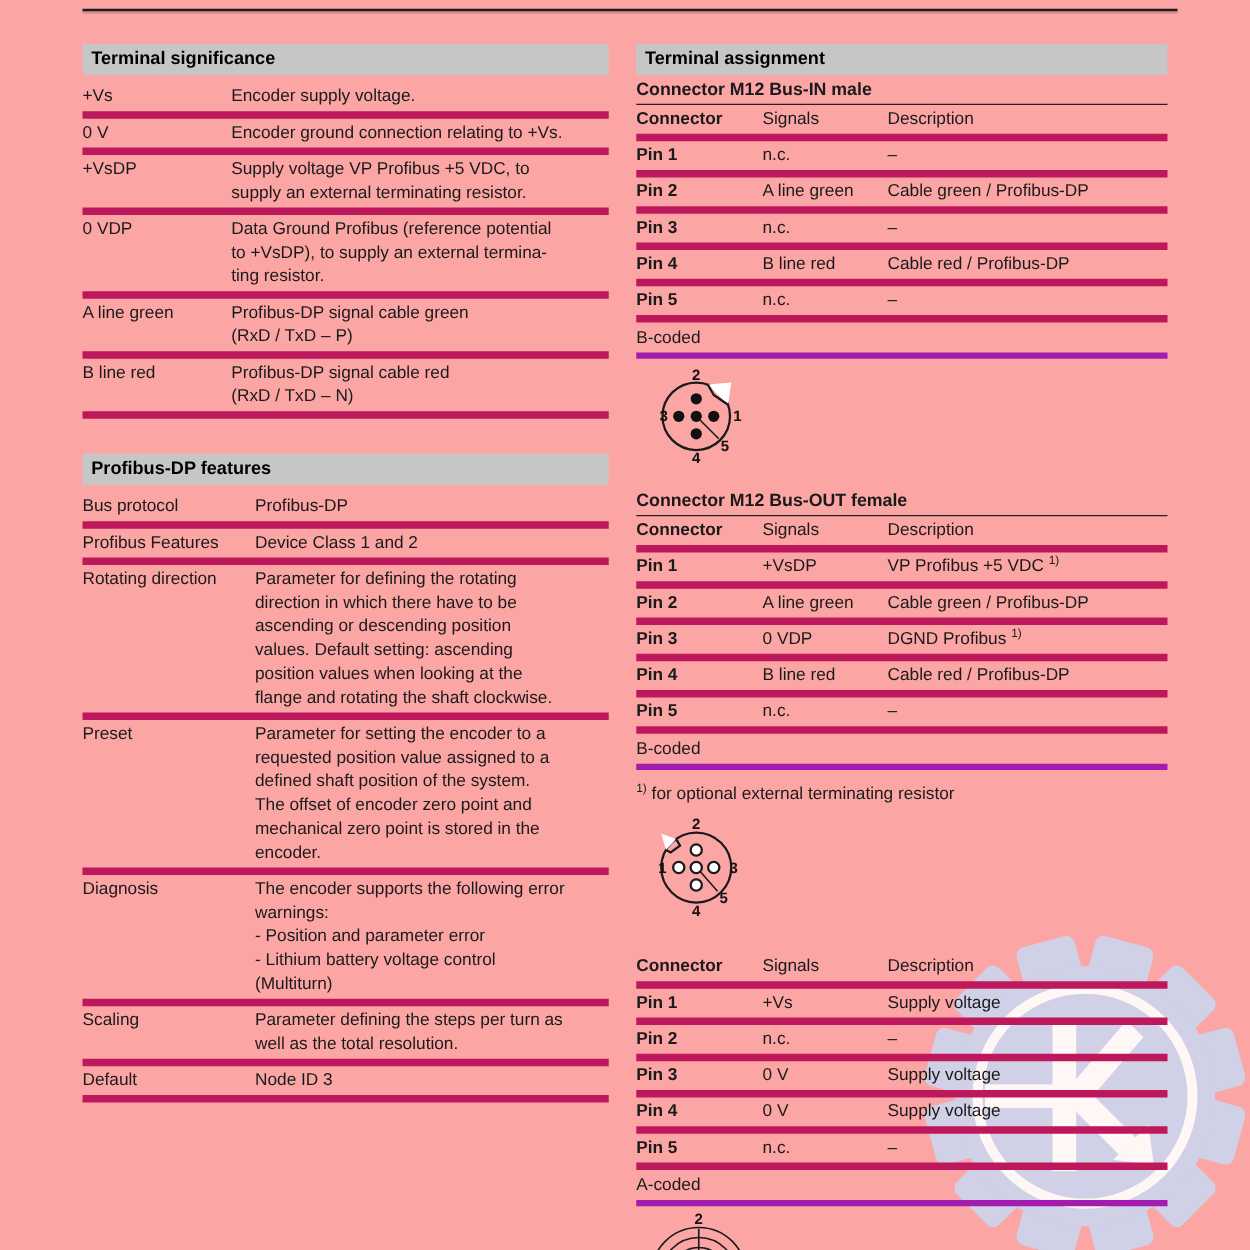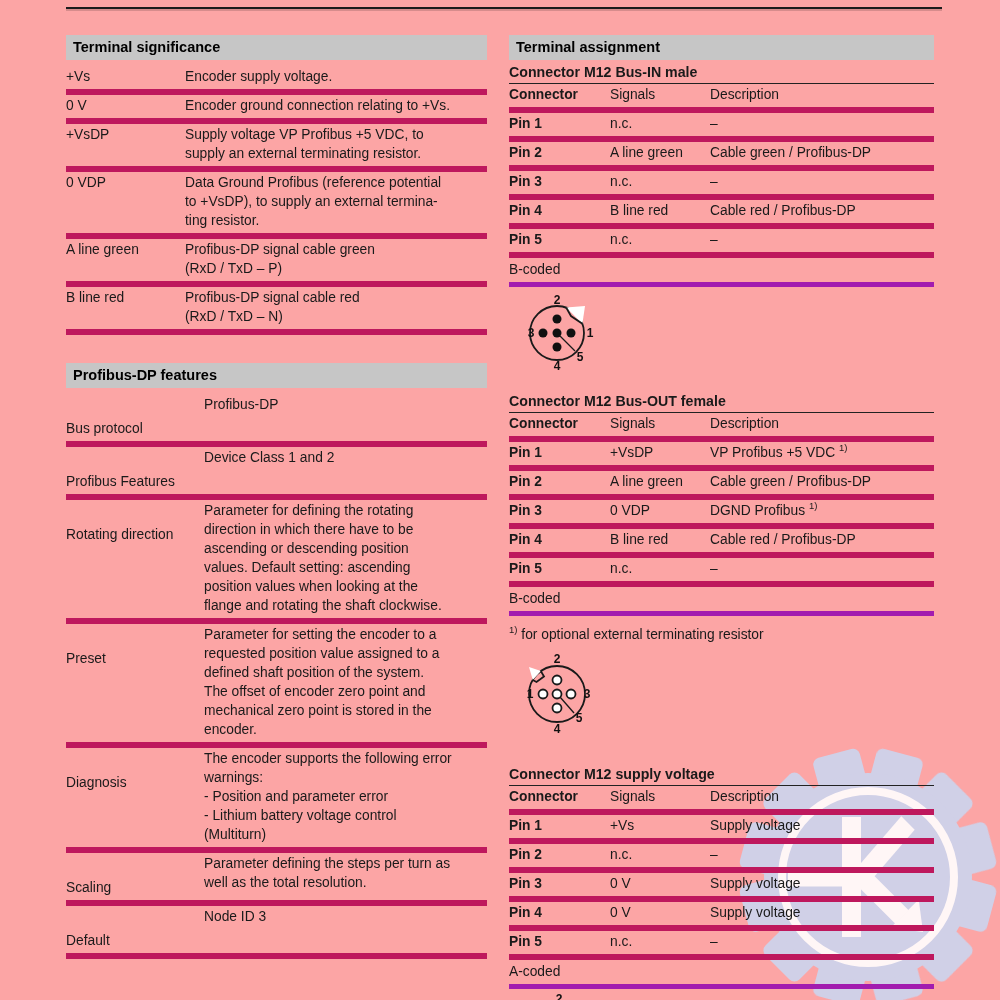--- a/index.html
+++ b/index.html
@@ -10,21 +10,21 @@
   .col{position:absolute;top:35px;z-index:1;}
   .col-left{left:66px;width:421px;}
   .col-right{left:509px;width:425px;}
   .bar{background:var(--section-bar,#c8c8c8);font-weight:bold;font-size:14.5px;
        padding:4px 0 4px 7px;line-height:17px;color:#000;}
   .tbody{margin-top:6px;}
   .drow{display:flex;border-bottom:6px solid #be185d;padding:1px 0 3px;
         font-size:13.8px;line-height:19px;}
   .pre{white-space:pre-line;}
   .t1 .term{width:119px;flex:none;}
-  .t2 .term{width:138px;flex:none;margin-top:24px;}
+  .t2 .term{width:138px;flex:none;}
   .desc{flex:1;}
   .t2wrap{margin-top:28px;}
   .conn-h{font-weight:bold;font-size:14.2px;padding:4px 0 3px;border-bottom:1.5px solid #222;}
   .h-first{margin-top:0;}
   .rt .pin{width:101px;flex:none;font-weight:bold;}
   .rt .sig{width:100px;flex:none;}
   .coding-row{border-bottom:5px solid #a21caf;padding:2px 0 3px;font-size:13.8px;line-height:19px;}
   .hdr{font-weight:normal;}
   .fnsup{font-size:9.5px;vertical-align:super;line-height:0;}
   .footnote{margin-top:10px;font-size:13.8px;line-height:18px;}
@@ -241,21 +241,20 @@
       <circle class="dopen" cx="50" cy="56" r="4.5"></circle>
       <circle class="dopen" cx="50" cy="42" r="4.5"></circle>
       <line class="dthin" x1="53" y1="45" x2="67" y2="61"></line>
       <text class="dlab" x="50" y="11" text-anchor="middle">2</text>
       <text class="dlab" x="23" y="46" text-anchor="middle">1</text>
       <text class="dlab" x="80" y="46" text-anchor="middle">3</text>
       <text class="dlab" x="50" y="81" text-anchor="middle">4</text>
       <text class="dlab" x="72" y="70" text-anchor="middle">5</text>
     </svg>
 
-    <div class="conn-h">Connector M12 supply voltage</div>
     <div class="rt">
       <div class="drow hdr">
         <div class="pin">Connector</div>
         <div class="sig">Signals</div>
         <div class="desc">Description</div>
       </div>
       <div class="drow">
         <div class="pin">Pin 1</div>
         <div class="sig">+Vs</div>
         <div class="desc">Supply voltage</div>

